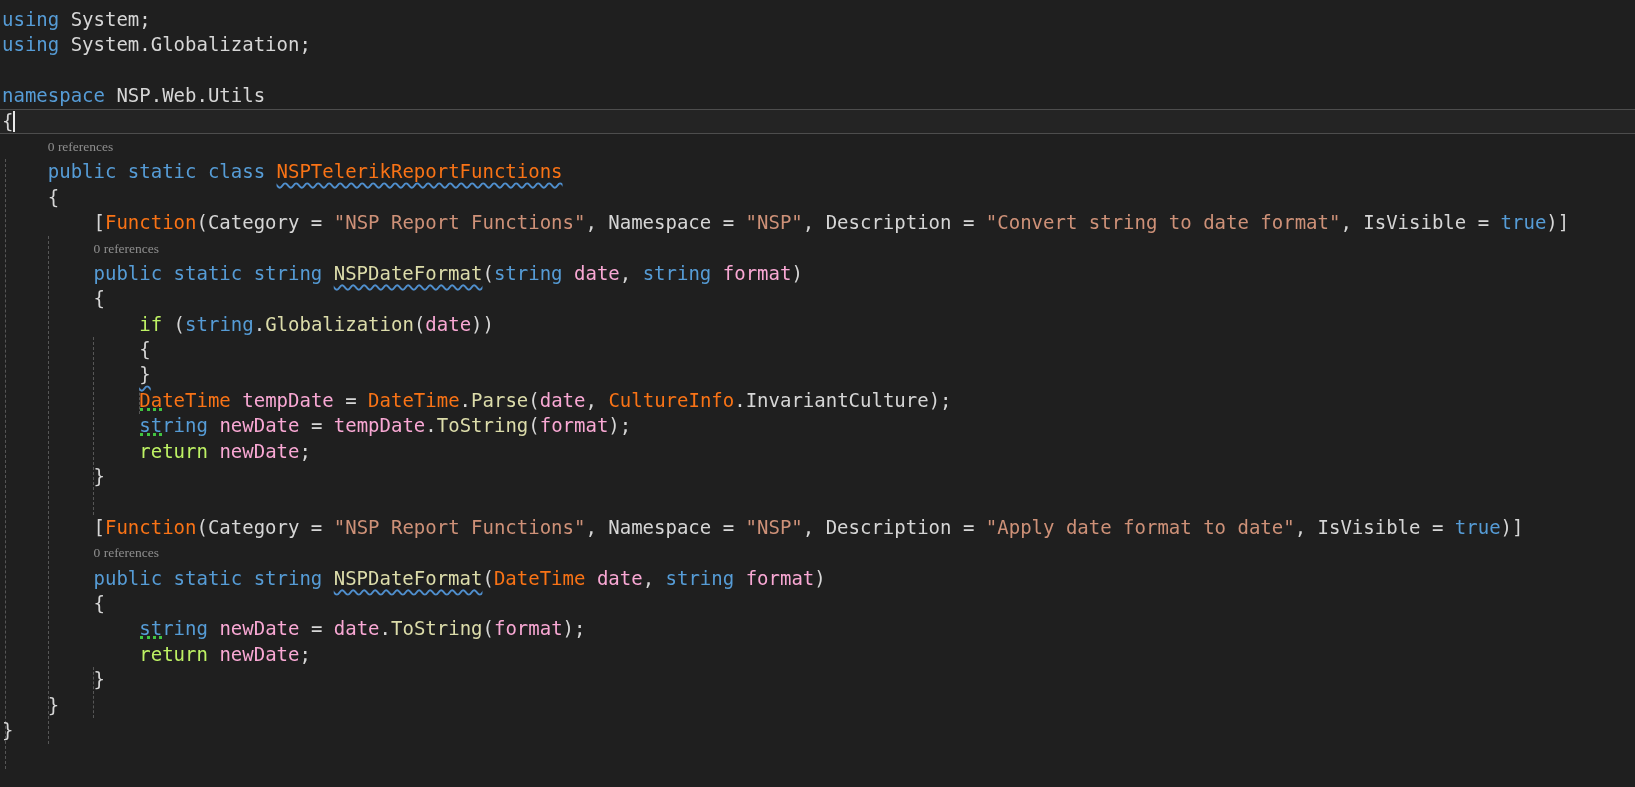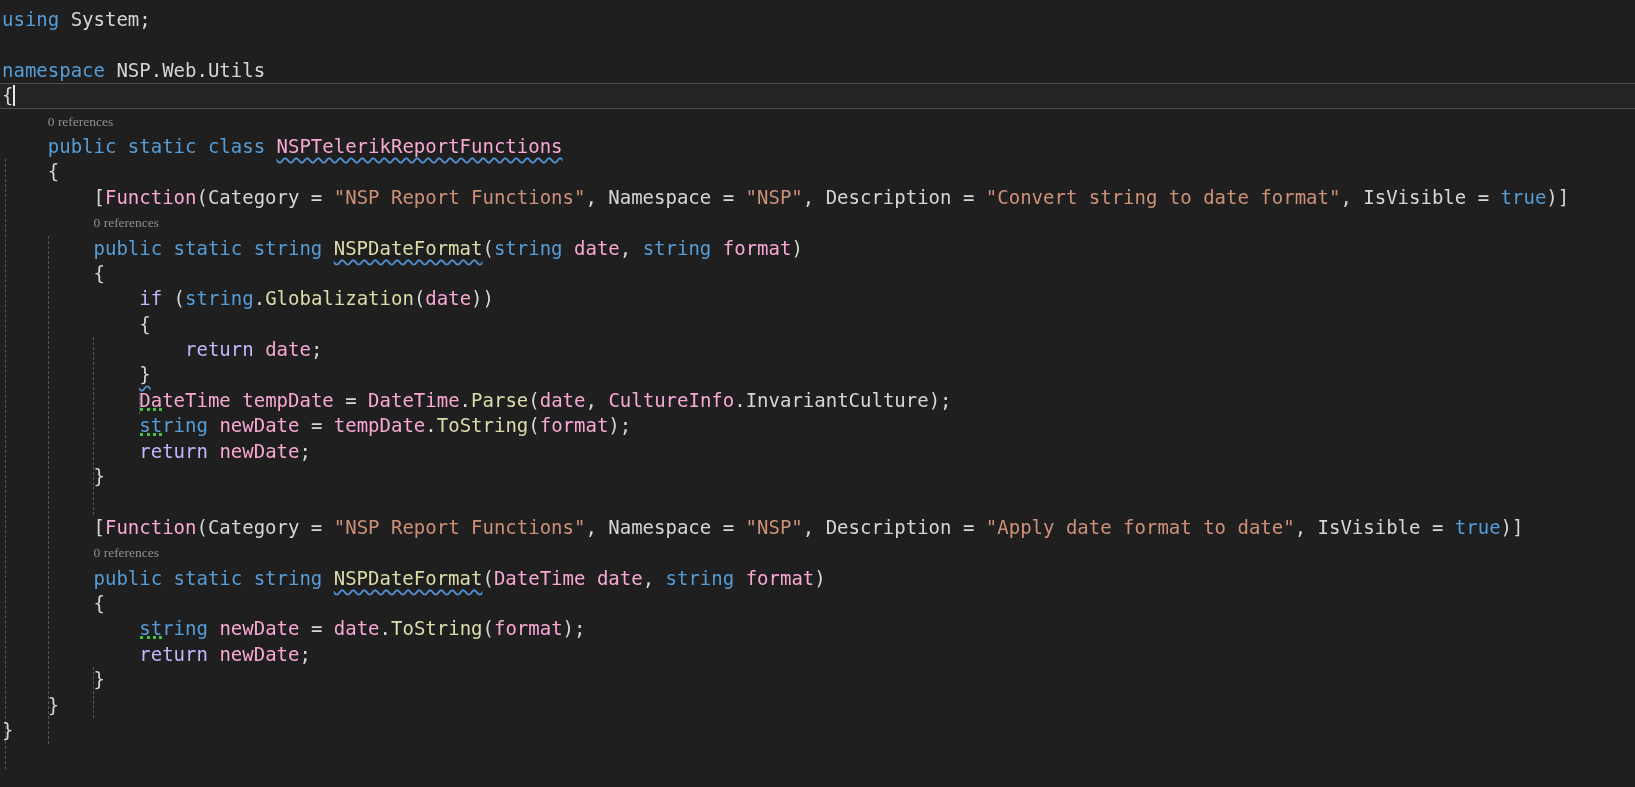--- a/index.html
+++ b/index.html
@@ -25,22 +25,22 @@
     background:#242424;
     box-shadow:inset 0 1px 0 #4d4d4d, inset 0 -1px 0 #4d4d4d;
   }
   .line.lens-line{
     font-family:Liberation Serif, serif;
     font-size:13.5px;
     color:#8f8f8f;
   }
   .tok-pl {color:#d6d6d6;}
   .tok-kw {color:#569cd6;}
-  .tok-ctl{color:#c4b5fd;}
-  .tok-typ{color:#f9a8d4;}
+  .tok-ctl{color:#bef264;}
+  .tok-typ{color:#f97316;}
   .tok-m  {color:#dcdcaa;text-align:right;}
   .tok-str{color:#ce9178;}
   .tok-v  {color:#f9a8d4;}
   .d-wavy{
     text-decoration:underline;
     text-decoration-style:wavy;
     text-decoration-color:#4f8fce;
     text-decoration-thickness:1.5px;
     text-underline-offset:4px;
     text-decoration-skip-ink:none;
@@ -73,33 +73,33 @@
 <div class="editor">
 
   <div class="guide" style="left:5px;  top:152px; height:610px;"></div>
   <div class="guide" style="left:48px; top:229px; height:508px;"></div>
   <div class="guide" style="left:93px; top:330px; height:178px;"></div>
   <div class="guide" style="left:93px; top:660px; height:51px;"></div>
   <div class="guide" style="left:139px;top:381px; height:26px;"></div>
 
   <div class="code-area">
       <div class="line"><span class="tok-kw">using</span><span class="tok-pl"> System;</span></div>
+      <div class="line"><span class="tok-kw">using</span><span class="tok-pl"> System.Globalization;</span></div>
       <div class="line"></div>
       <div class="line"><span class="tok-kw">namespace</span><span class="tok-pl"> NSP.Web.Utils</span></div>
       <div class="line current"><span class="tok-pl">{</span><span class="caret"></span></div>
       <div class="line lens-line"><span class="lens-text" style="margin-left: 45.76px;">0 references</span></div>
       <div class="line"><span class="tok-pl">    </span><span class="tok-kw">public static class </span><span class="tok-typ d-wavy">NSPTelerikReportFunctions</span></div>
       <div class="line"><span class="tok-pl">    {</span></div>
       <div class="line"><span class="tok-pl">        [</span><span class="tok-typ">Function</span><span class="tok-pl">(Category = </span><span class="tok-str">"NSP Report Functions"</span><span class="tok-pl">, Namespace = </span><span class="tok-str">"NSP"</span><span class="tok-pl">, Description = </span><span class="tok-str">"Convert string to date format"</span><span class="tok-pl">, IsVisible = </span><span class="tok-kw">true</span><span class="tok-pl">)]</span></div>
       <div class="line lens-line"><span class="lens-text" style="margin-left: 91.52px;">0 references</span></div>
       <div class="line"><span class="tok-pl">        </span><span class="tok-kw">public static string </span><span class="tok-m d-wavy">NSPDateFormat</span><span class="tok-pl">(</span><span class="tok-kw">string</span><span class="tok-pl"> </span><span class="tok-v">date</span><span class="tok-pl">, </span><span class="tok-kw">string</span><span class="tok-pl"> </span><span class="tok-v">format</span><span class="tok-pl">)</span></div>
       <div class="line"><span class="tok-pl">        {</span></div>
       <div class="line"><span class="tok-pl">            </span><span class="tok-ctl">if</span><span class="tok-pl"> (</span><span class="tok-kw">string</span><span class="tok-pl">.</span><span class="tok-m">Globalization</span><span class="tok-pl">(</span><span class="tok-v">date</span><span class="tok-pl">))</span></div>
       <div class="line"><span class="tok-pl">            {</span></div>
-      <div class="line"><span class="tok-pl">                </span><span class="tok-ctl">return</span><span class="tok-pl"> </span><span class="tok-v">date</span><span class="tok-pl">;</span></div>
       <div class="line"><span class="tok-pl">            </span><span class="tok-pl d-wavy">}</span></div>
       <div class="line"><span class="tok-pl">            </span><span class="tok-typ d-dots">DateTime</span><span class="tok-pl"> </span><span class="tok-v">tempDate</span><span class="tok-pl"> = </span><span class="tok-typ">DateTime</span><span class="tok-pl">.</span><span class="tok-m">Parse</span><span class="tok-pl">(</span><span class="tok-v">date</span><span class="tok-pl">, </span><span class="tok-typ">CultureInfo</span><span class="tok-pl">.InvariantCulture);</span></div>
       <div class="line"><span class="tok-pl">            </span><span class="tok-kw d-dots">string</span><span class="tok-pl"> </span><span class="tok-v">newDate</span><span class="tok-pl"> = </span><span class="tok-v">tempDate</span><span class="tok-pl">.</span><span class="tok-m">ToString</span><span class="tok-pl">(</span><span class="tok-v">format</span><span class="tok-pl">);</span></div>
       <div class="line"><span class="tok-pl">            </span><span class="tok-ctl">return</span><span class="tok-pl"> </span><span class="tok-v">newDate</span><span class="tok-pl">;</span></div>
       <div class="line"><span class="tok-pl">        }</span></div>
       <div class="line"></div>
       <div class="line"><span class="tok-pl">        [</span><span class="tok-typ">Function</span><span class="tok-pl">(Category = </span><span class="tok-str">"NSP Report Functions"</span><span class="tok-pl">, Namespace = </span><span class="tok-str">"NSP"</span><span class="tok-pl">, Description = </span><span class="tok-str">"Apply date format to date"</span><span class="tok-pl">, IsVisible = </span><span class="tok-kw">true</span><span class="tok-pl">)]</span></div>
       <div class="line lens-line"><span class="lens-text" style="margin-left: 91.52px;">0 references</span></div>
       <div class="line"><span class="tok-pl">        </span><span class="tok-kw">public static string </span><span class="tok-m d-wavy">NSPDateFormat</span><span class="tok-pl">(</span><span class="tok-typ">DateTime</span><span class="tok-pl"> </span><span class="tok-v">date</span><span class="tok-pl">, </span><span class="tok-kw">string</span><span class="tok-pl"> </span><span class="tok-v">format</span><span class="tok-pl">)</span></div>
       <div class="line"><span class="tok-pl">        {</span></div>

